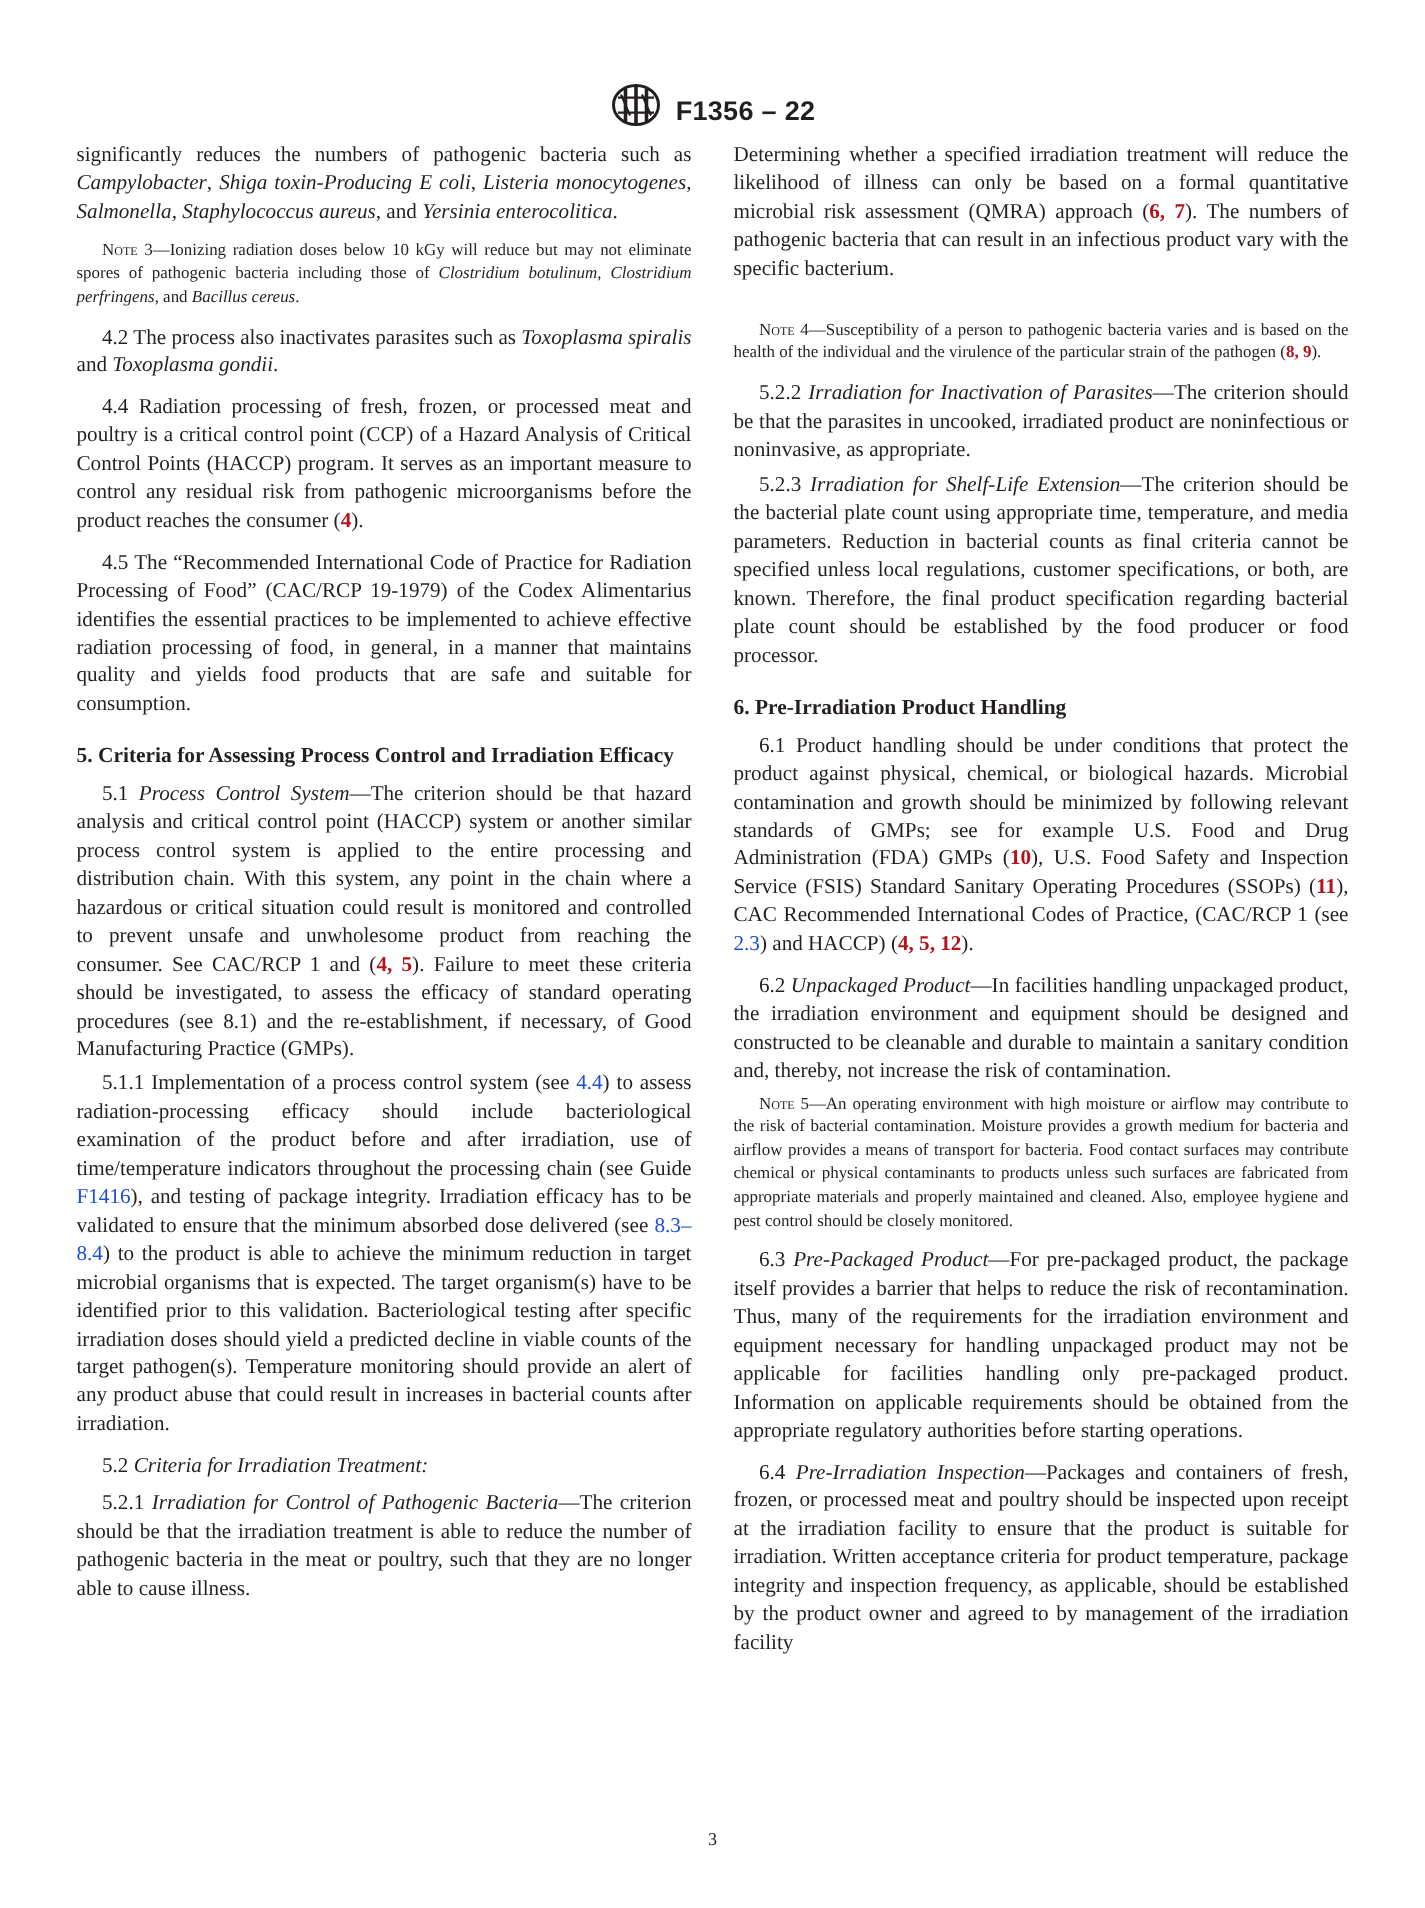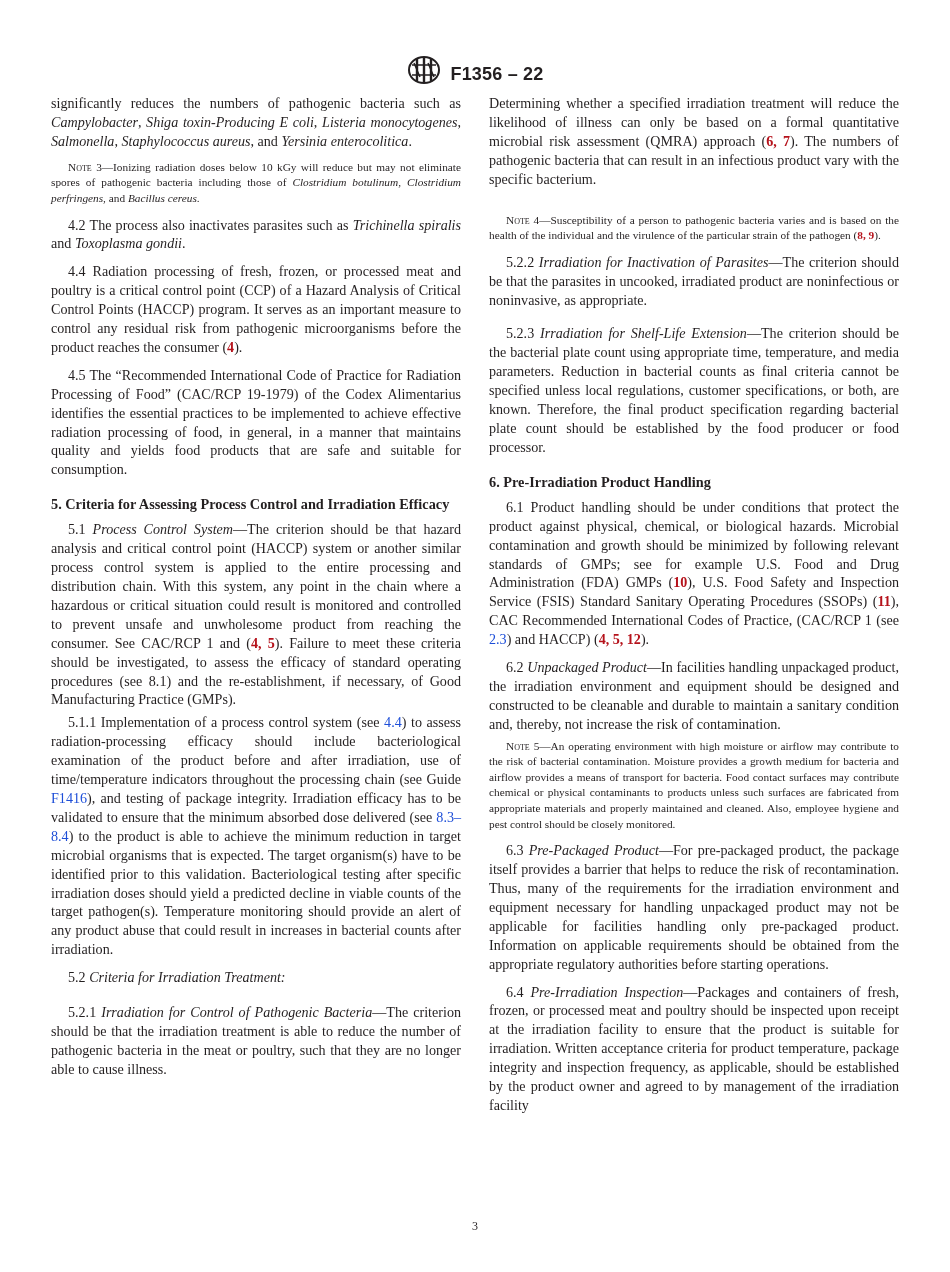--- a/index.html
+++ b/index.html
@@ -40,51 +40,51 @@
 </div>
 
 <div class="col left">
   <p class="cont">
     <span>significantly reduces the numbers of pathogenic bacteria such as </span><i>Campylobacter</i><span>, </span><i>Shiga toxin-Producing E coli</i><span>, </span><i>Listeria monocytogenes</i><span>, </span><i>Salmonella</i><span>, </span><i>Staphylococcus aureus</i><span>, and </span><i>Yersinia enterocolitica</i><span>.</span>
   </p>
   <p class="note">
     <span class="sc">Note</span><span> 3—Ionizing radiation doses below 10 kGy will reduce but may not eliminate spores of pathogenic bacteria including those of </span><i>Clostridium botulinum</i><span>, </span><i>Clostridium perfringens</i><span>, and </span><i>Bacillus cereus</i><span>.</span>
   </p>
   <p class="para">
-    <span>4.2 The process also inactivates parasites such as </span><i>Trichinella spiralis</i><span> and </span><i>Toxoplasma gondii</i><span>.</span>
+    <span>4.2 The process also inactivates parasites such as </span><i>Toxoplasma spiralis</i><span> and </span><i>Toxoplasma gondii</i><span>.</span>
   </p>
   <p class="para">
     <span>4.4 Radiation processing of fresh, frozen, or processed meat and poultry is a critical control point (CCP) of a Hazard Analysis of Critical Control Points (HACCP) program. It serves as an important measure to control any residual risk from pathogenic microorganisms before the product reaches the consumer (</span><span class="ref">4</span><span>).</span>
   </p>
   <p class="para">4.5 The “Recommended International Code of Practice for Radiation Processing of Food” (CAC/RCP 19-1979) of the Codex Alimentarius identifies the essential practices to be implemented to achieve effective radiation processing of food, in general, in a manner that maintains quality and yields food products that are safe and suitable for consumption.</p>
 
   <h2 class="hang">5. Criteria for Assessing Process Control and Irradiation Efficacy</h2>
 
   <p class="para" style="margin-bottom:4px">
     <span>5.1 </span><i>Process Control System</i><span>—The criterion should be that hazard analysis and critical control point (HACCP) system or another similar process control system is applied to the entire processing and distribution chain. With this system, any point in the chain where a hazardous or critical situation could result is monitored and controlled to prevent unsafe and unwholesome product from reaching the consumer. See CAC/RCP 1 and (</span><span class="ref">4</span><span class="ref">, </span><span class="ref">5</span><span>). Failure to meet these criteria should be investigated, to assess the efficacy of standard operating procedures (see 8.1) and the re-establishment, if necessary, of Good Manufacturing Practice (GMPs).</span>
   </p>
   <p class="para">
     <span>5.1.1 Implementation of a process control system (see </span><span class="xref">4.4</span><span>) to assess radiation-processing efficacy should include bacteriological examination of the product before and after irradiation, use of time/temperature indicators throughout the processing chain (see Guide </span><span class="xref">F1416</span><span>), and testing of package integrity. Irradiation efficacy has to be validated to ensure that the minimum absorbed dose delivered (see </span><span class="xref">8.3–8.4</span><span>) to the product is able to achieve the minimum reduction in target microbial organisms that is expected. The target organism(s) have to be identified prior to this validation. Bacteriological testing after specific irradiation doses should yield a predicted decline in viable counts of the target pathogen(s). Temperature monitoring should provide an alert of any product abuse that could result in increases in bacterial counts after irradiation.</span>
   </p>
-  <p class="para" style="margin-bottom:16px">
+  <p class="para" style="margin-bottom:6px">
     <span>5.2 </span><i>Criteria for Irradiation Treatment:</i>
   </p>
   <p class="para tight">
     <span>5.2.1 </span><i>Irradiation for Control of Pathogenic Bacteria</i><span>—The criterion should be that the irradiation treatment is able to reduce the number of pathogenic bacteria in the meat or poultry, such that they are no longer able to cause illness.</span>
   </p>
 </div>
 
 <div class="col right">
   <p class="cont" style="margin-bottom:24px">
     <span>Determining whether a specified irradiation treatment will reduce the likelihood of illness can only be based on a formal quantitative microbial risk assessment (QMRA) approach (</span><span class="ref">6</span><span class="ref">, </span><span class="ref">7</span><span>). The numbers of pathogenic bacteria that can result in an infectious product vary with the specific bacterium.</span>
   </p>
   <p class="note">
     <span class="sc">Note</span><span> 4—Susceptibility of a person to pathogenic bacteria varies and is based on the health of the individual and the virulence of the particular strain of the pathogen (</span><span class="ref">8</span><span class="ref">, </span><span class="ref">9</span><span>).</span>
   </p>
-  <p class="para" style="margin-bottom:15px">
+  <p class="para" style="margin-bottom:5px">
     <span>5.2.2 </span><i>Irradiation for Inactivation of Parasites</i><span>—The criterion should be that the parasites in uncooked, irradiated product are noninfectious or noninvasive, as appropriate.</span>
   </p>
   <p class="para">
     <span>5.2.3 </span><i>Irradiation for Shelf-Life Extension</i><span>—The criterion should be the bacterial plate count using appropriate time, temperature, and media parameters. Reduction in bacterial counts as final criteria cannot be specified unless local regulations, customer specifications, or both, are known. Therefore, the final product specification regarding bacterial plate count should be established by the food producer or food processor.</span>
   </p>
 
   <h2>6. Pre-Irradiation Product Handling</h2>
 
   <p class="para">
     <span>6.1 Product handling should be under conditions that protect the product against physical, chemical, or biological hazards. Microbial contamination and growth should be minimized by following relevant standards of GMPs; see for example U.S. Food and Drug Administration (FDA) GMPs (</span><span class="ref">10</span><span>), U.S. Food Safety and Inspection Service (FSIS) Standard Sanitary Operating Procedures (SSOPs) (</span><span class="ref">11</span><span>), CAC Recommended International Codes of Practice, (CAC/RCP 1 (see </span><span class="xref">2.3</span><span>) and HACCP) (</span><span class="ref">4</span><span class="ref">, </span><span class="ref">5</span><span class="ref">, </span><span class="ref">12</span><span>).</span>

